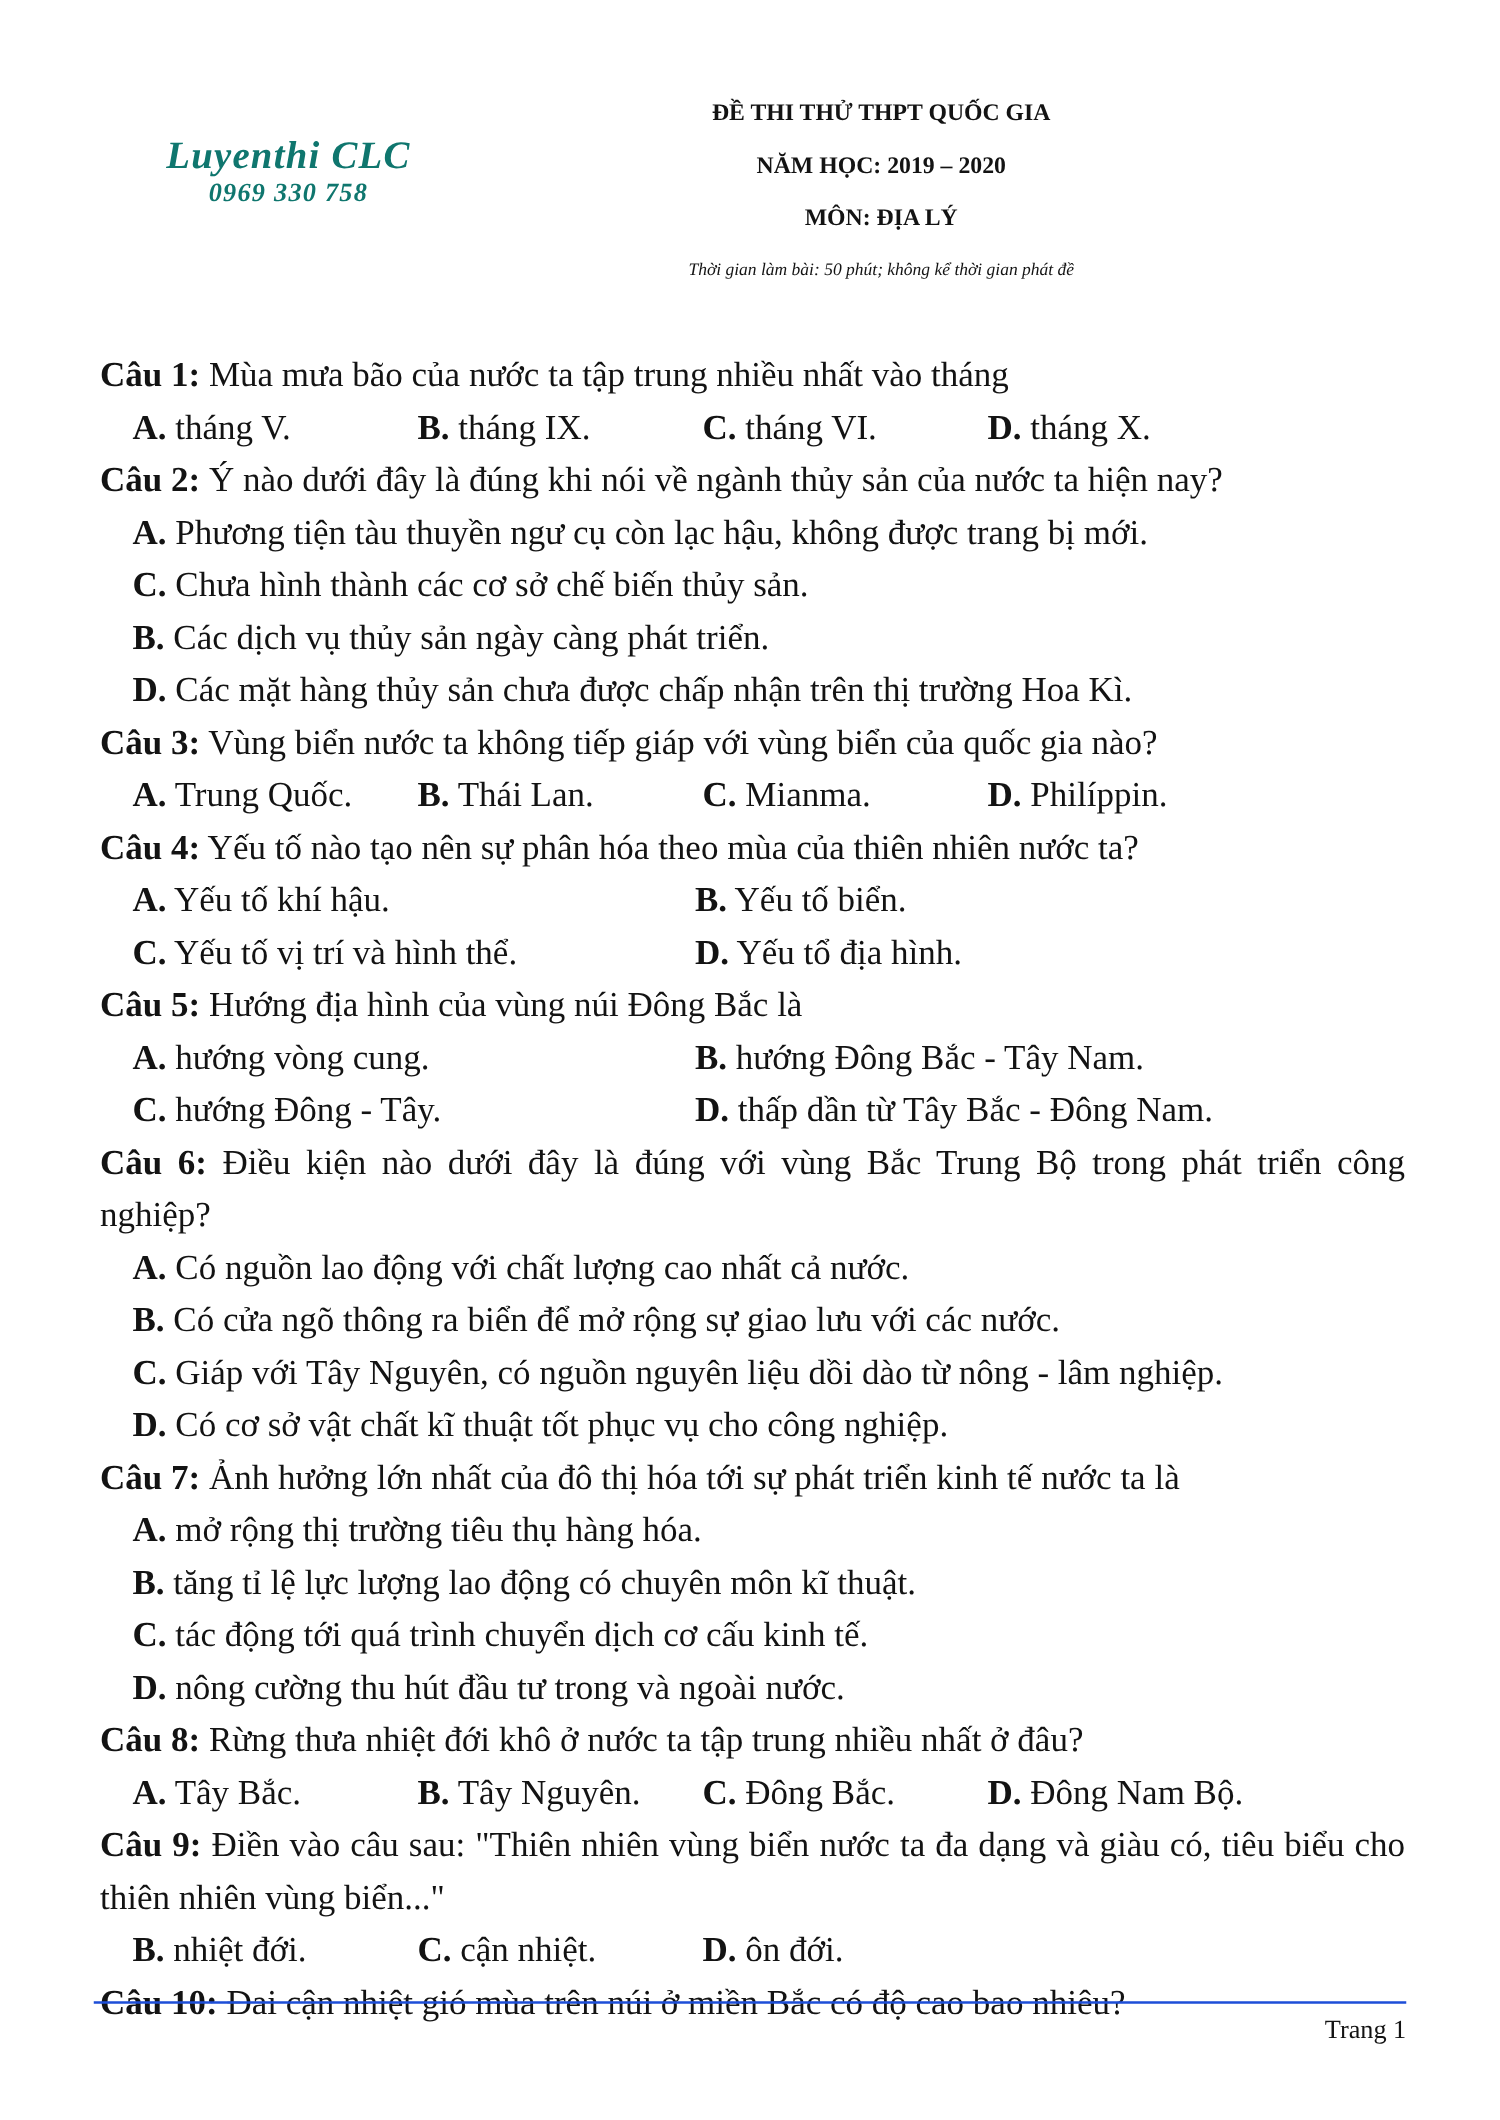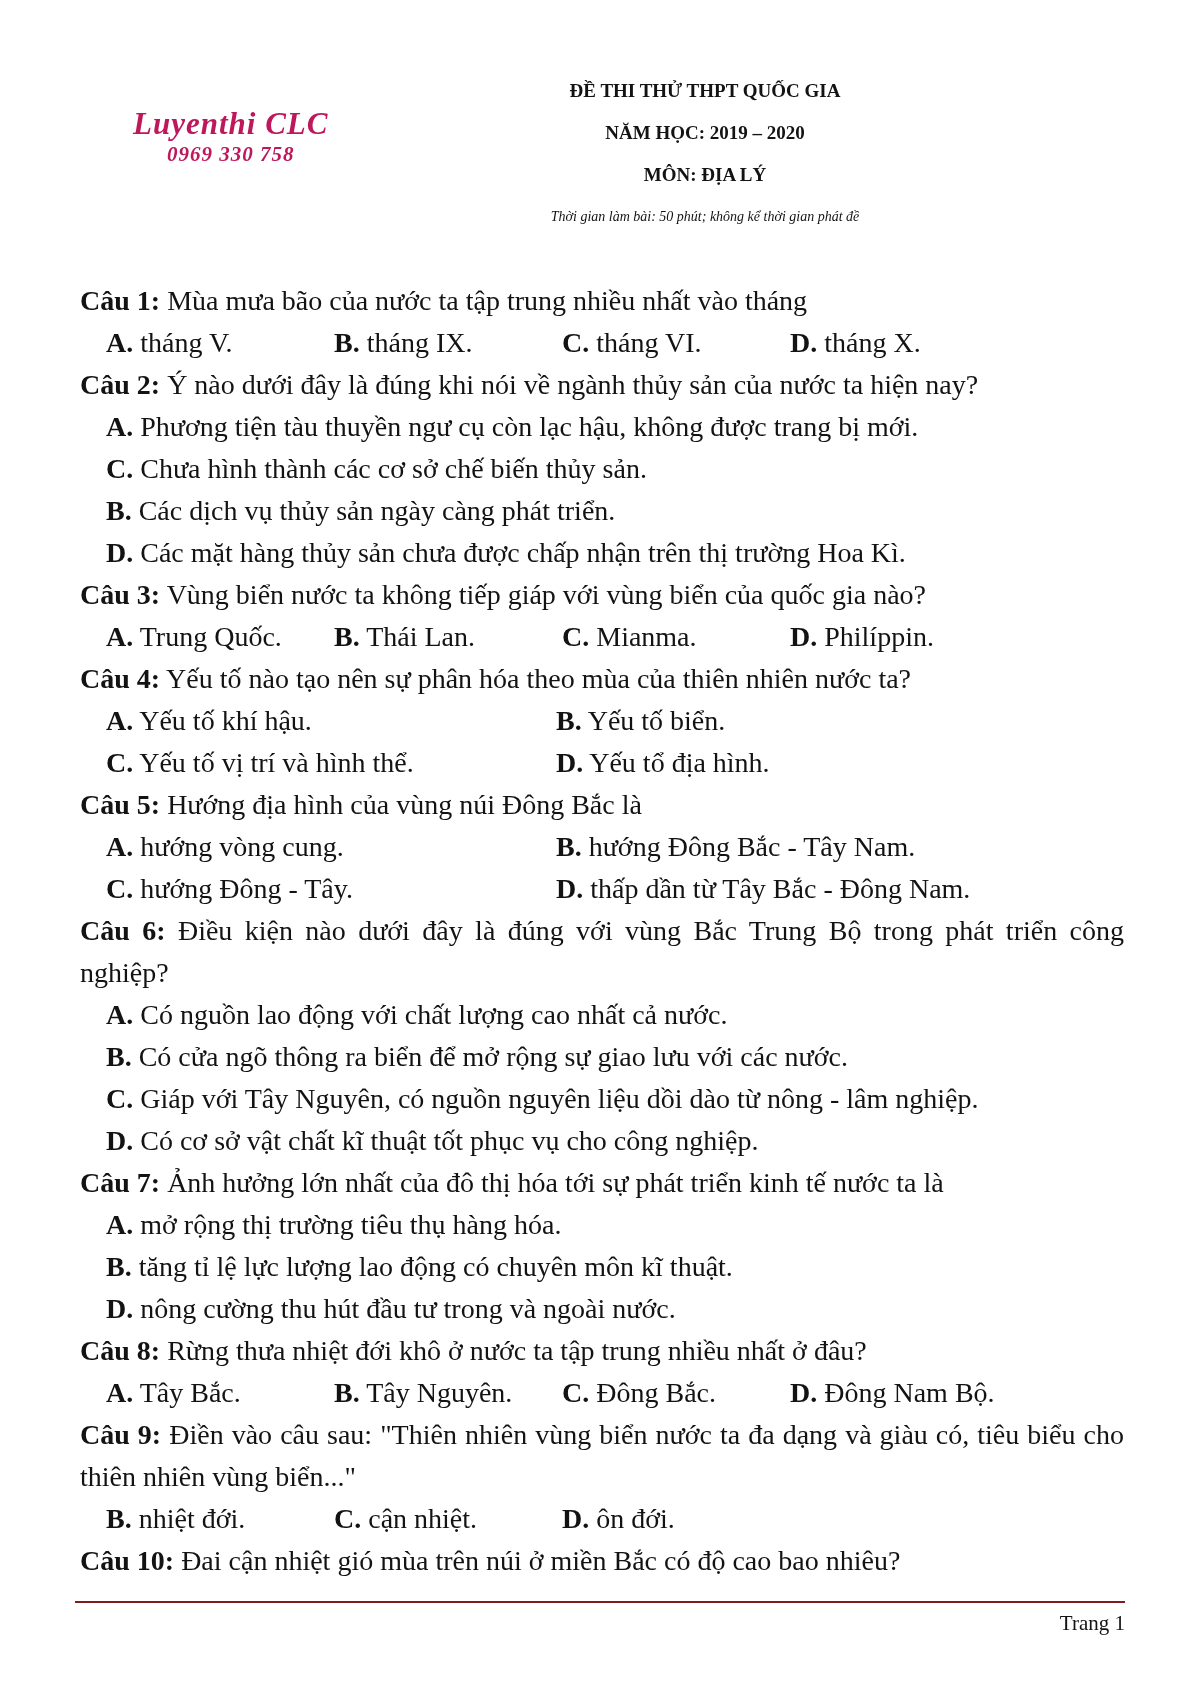--- a/index.html
+++ b/index.html
@@ -40,32 +40,32 @@
   .opts{margin-left:26px;}
   .opt-key{font-weight:bold;}
   .row4{display:flex;flex-wrap:nowrap;}
   .row4 .opt{flex:0 0 228px;white-space:nowrap;}
   .row4 .opt:last-child{flex:0 0 auto;}
   .cols2{display:grid;grid-template-columns:450px auto;}
   .stacked .opt{display:block;margin:0;}
   
   .footer{
     position:absolute;left:75px;top:1601px;width:1050px;
-    border-top:2px solid #7f1d1d;
+    border-top:2px solid #1d4ed8;
     text-align:right;
     font-size:21px;line-height:40px;
   }
 </style>
 </head>
 <body>
 
 <div class="page">
 
   <div class="header">
-    <div class="logo" style="color:#be185d;">
+    <div class="logo" style="color:#0f766e;">
       <div class="logo-name">Luyenthi CLC</div>
       <div class="logo-phone">0969 330 758</div>
     </div>
     <div class="titles">
       <div class="title-bold">ĐỀ THI THỬ THPT QUỐC GIA</div>
       <div class="title-bold">NĂM HỌC: 2019 – 2020</div>
       <div class="title-bold">MÔN: ĐỊA LÝ</div>
       <div class="title-italic">Thời gian làm bài: 50 phút; không kể thời gian phát đề</div>
     </div>
   </div>
@@ -137,20 +137,21 @@
         <span class="opt"><b class="opt-key">D.</b> <span>Có cơ sở vật chất kĩ thuật tốt phục vụ cho công nghiệp.</span></span>
       </div>
     </div>
 
     <div>
       <p class="q-text"><b class="q-label">Câu 7:</b>
         <span>Ảnh hưởng lớn nhất của đô thị hóa tới sự phát triển kinh tế nước ta là</span></p>
       <div class="opts stacked">
         <span class="opt"><b class="opt-key">A.</b> <span>mở rộng thị trường tiêu thụ hàng hóa.</span></span>
         <span class="opt"><b class="opt-key">B.</b> <span>tăng tỉ lệ lực lượng lao động có chuyên môn kĩ thuật.</span></span>
+        <span class="opt"><b class="opt-key">C.</b> <span>tác động tới quá trình chuyển dịch cơ cấu kinh tế.</span></span>
         <span class="opt"><b class="opt-key">D.</b> <span>nông cường thu hút đầu tư trong và ngoài nước.</span></span>
       </div>
     </div>
 
     <div>
       <p class="q-text"><b class="q-label">Câu 8:</b>
         <span>Rừng thưa nhiệt đới khô ở nước ta tập trung nhiều nhất ở đâu?</span></p>
       <div class="opts row4">
         <span class="opt"><b class="opt-key">A.</b> <span>Tây Bắc.</span></span>
         <span class="opt"><b class="opt-key">B.</b> <span>Tây Nguyên.</span></span>

